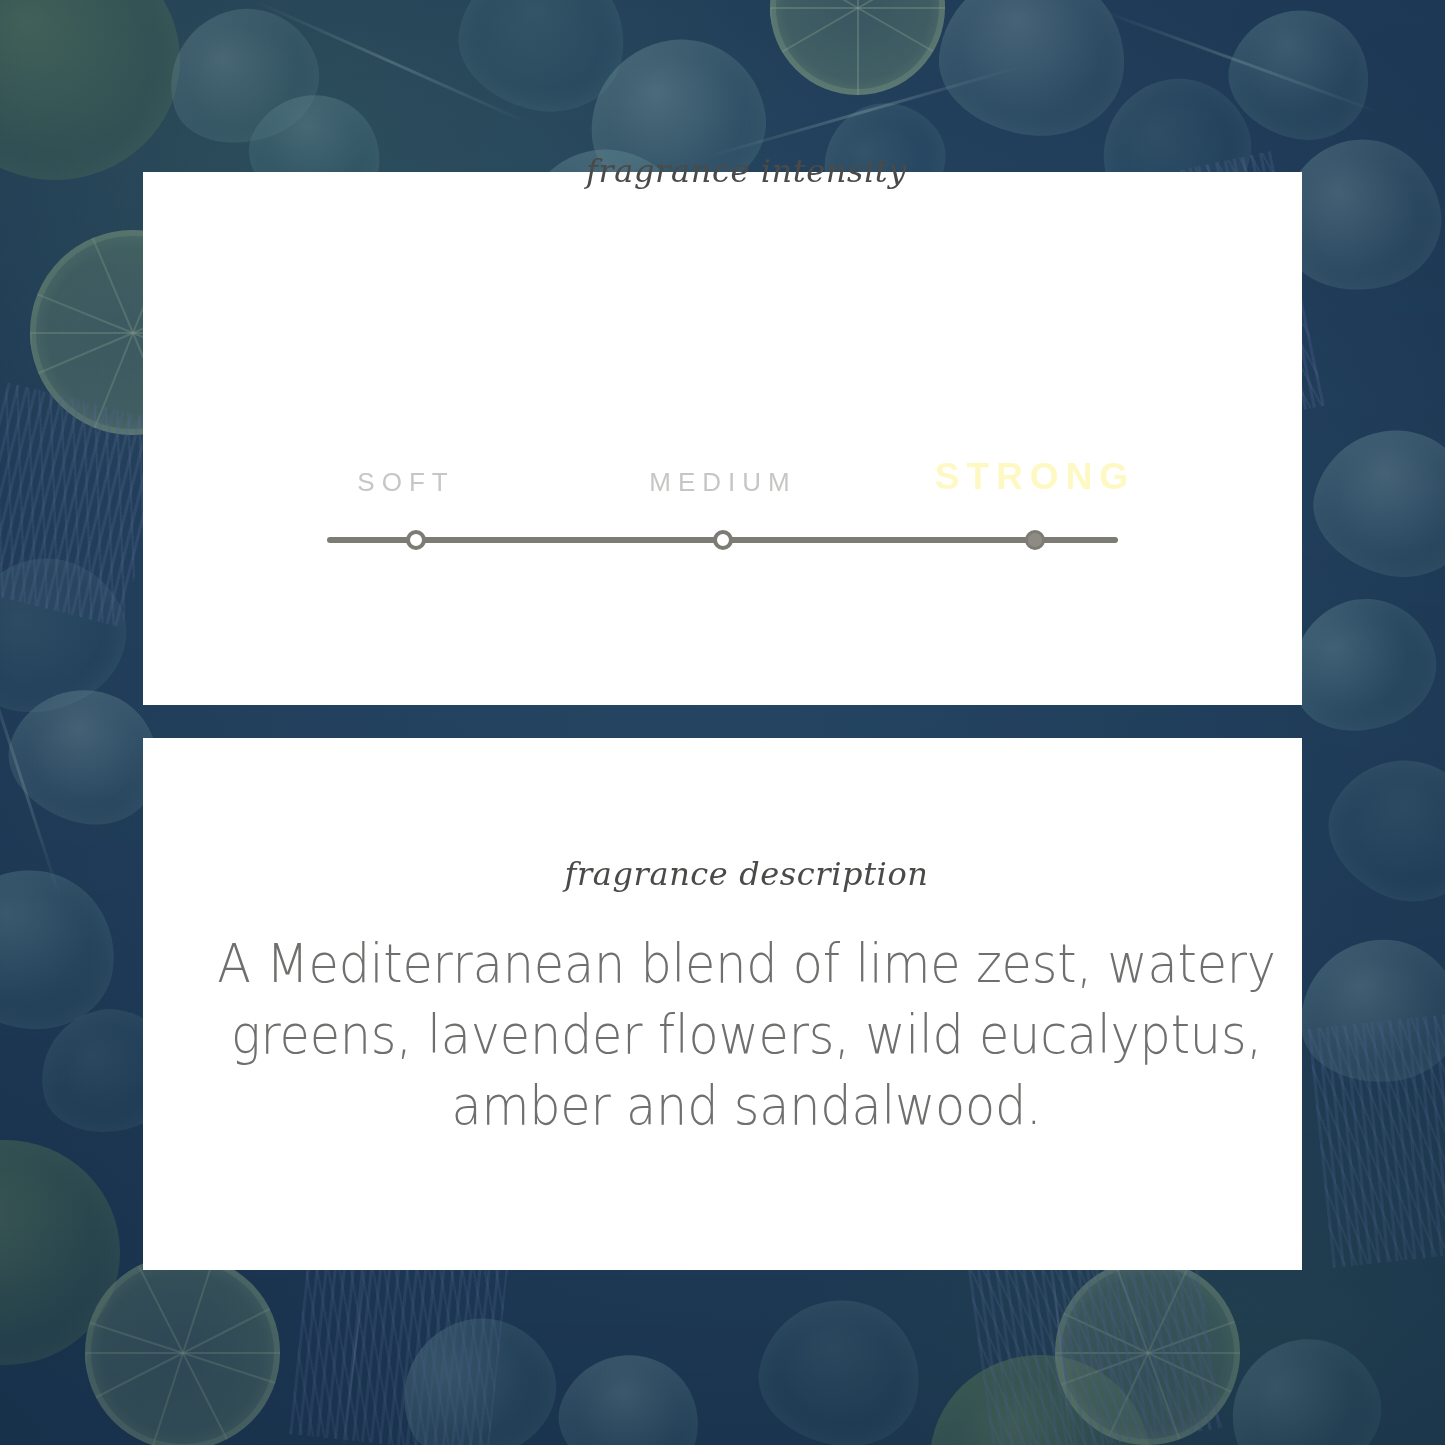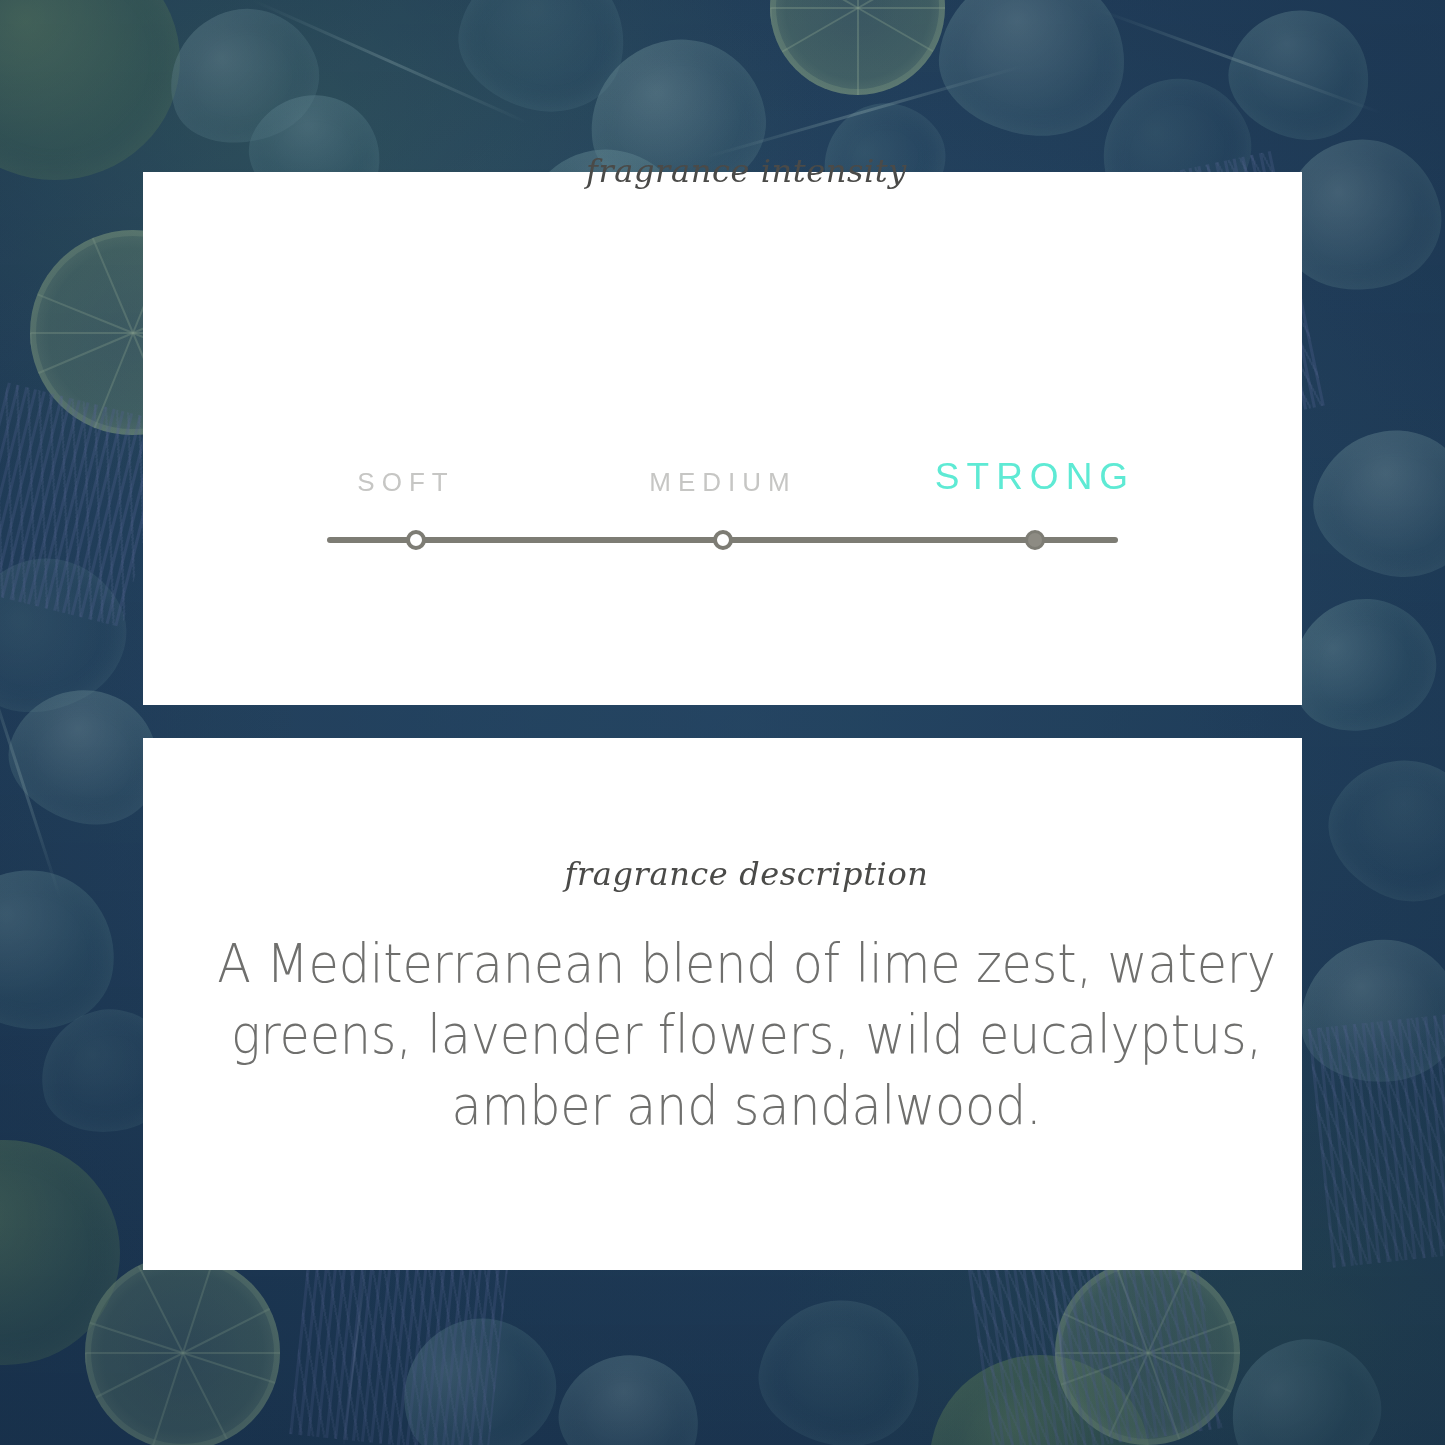--- a/index.html
+++ b/index.html
@@ -152,23 +152,23 @@
     text-align: center;
     bottom: 0;
   }
   .scale-label.off {
     color: #c6c6c4;
     font-size: 26px;
     font-weight: 400;
     letter-spacing: 7px;
   }
   .scale-label.on {
-    color: #5eead4;
+    color: #fef9c3;
     font-size: 37px;
-    font-weight: 400;
+    font-weight: 700;
     letter-spacing: 7px;
   }
 
   #scale-track-wrap {
     position: absolute;
     left: 327px;
     width: 791px;
     top: 525px;
     height: 30px;
   }

